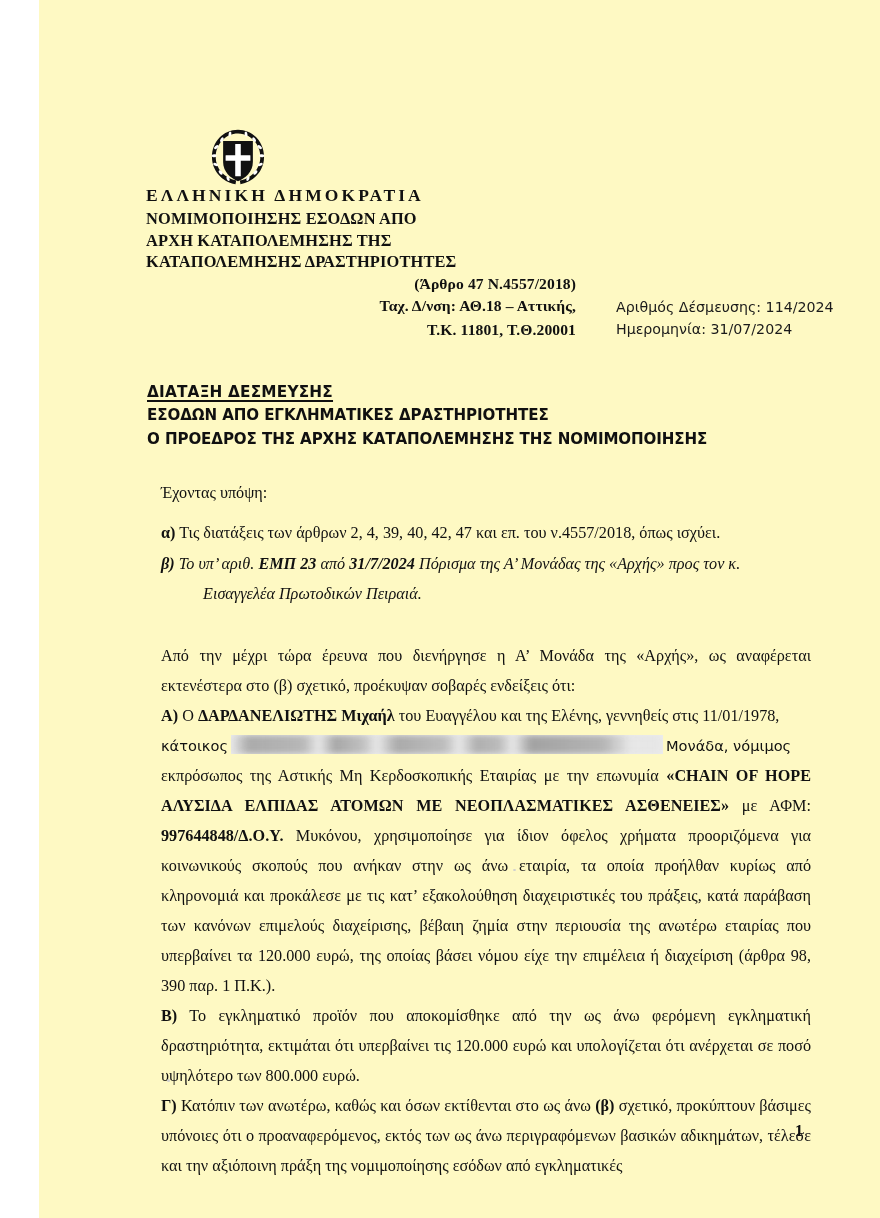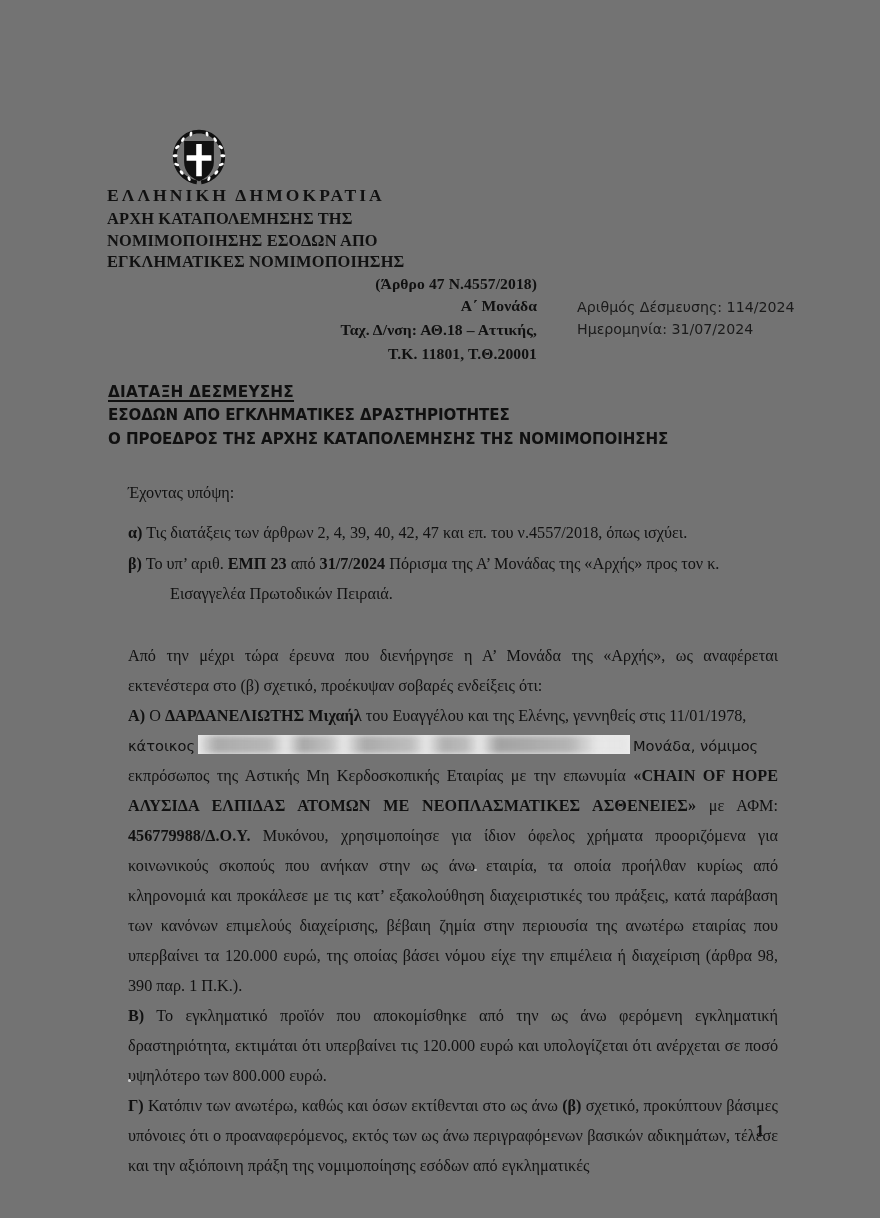--- a/index.html
+++ b/index.html
@@ -14,21 +14,22 @@
     position: relative;
     overflow: hidden;
     font-family: "Liberation Serif", serif;
     color: #0d0d0d;
     -webkit-font-smoothing: antialiased;
   }
 
   .page {
     position: absolute;
     inset: 0;
-    background: #737373;
+    background: #fef9c3;
+    margin-left: 39px;
   }
 
   
   .emblem-wrap {
     position: absolute;
     left: 168px;
     top: 126px;
     width: 62px;
     height: 62px;
   }
@@ -103,42 +104,42 @@
   }
   .title-sub {
     font-size: 15.1px;
     line-height: 24px;
     letter-spacing: -0.1px;
   }
 
   
   .body-col {
     position: absolute;
-    left: 128px;
+    left: 122px;
     top: 478px;
     width: 650px;
   }
   .p {
     font-family: "Liberation Serif", serif;
     font-size: 16.2px;
     line-height: 30px;
     color: #111;
     margin: 0;
   }
   .p.just { text-align: justify; text-align-last: left; }
   .p b, .p strong { font-weight: bold; }
 
   .lead { margin-bottom: 2px; }
 
   .enum {
     padding-left: 21px;
     text-indent: -21px;
     margin-top: 2px;
   }
-  .enum + .enum { margin-top: 1px; }
+  .enum + .enum { margin-top: 1px; font-style: italic; }
   .enum .cont { display: block; padding-left: 21px; text-indent: 0; }
 
   .gap-lg { height: 32px; }
   .gap-sm { height: 6px; }
 
   
   .redact-line {
     position: relative;
     font-family: "DejaVu Sans", sans-serif;
     font-size: 14.6px;
@@ -241,25 +242,24 @@
         <g fill="#fff">
           <rect x="45.5" y="29" width="9" height="52" rx="0.5"></rect>
           <rect x="30" y="47" width="40" height="9" rx="0.5"></rect>
         </g>
       </g>
     </svg>
   </div>
 
   <div class="letterhead">
     <div class="lh-line lh-spaced">ΕΛΛΗΝΙΚΗ ΔΗΜΟΚΡΑΤΙΑ</div>
+    <div class="lh-line lh-caps">ΝΟΜΙΜΟΠΟΙΗΣΗΣ ΕΣΟΔΩΝ ΑΠΟ</div>
     <div class="lh-line lh-caps">ΑΡΧΗ ΚΑΤΑΠΟΛΕΜΗΣΗΣ ΤΗΣ</div>
-    <div class="lh-line lh-caps">ΝΟΜΙΜΟΠΟΙΗΣΗΣ ΕΣΟΔΩΝ ΑΠΟ</div>
-    <div class="lh-line lh-caps">ΕΓΚΛΗΜΑΤΙΚΕΣ ΝΟΜΙΜΟΠΟΙΗΣΗΣ</div>
+    <div class="lh-line lh-caps">ΚΑΤΑΠΟΛΕΜΗΣΗΣ ΔΡΑΣΤΗΡΙΟΤΗΤΕΣ</div>
     <div class="lh-line lh-mixed tight">(Άρθρο 47 Ν.4557/2018)</div>
-    <div class="lh-line lh-mixed gap">Α΄ Μονάδα</div>
     <div class="lh-line lh-mixed gap">Ταχ. Δ/νση: ΑΘ.18 – Αττικής,</div>
     <div class="lh-line lh-mixed gap">Τ.Κ. 11801, Τ.Θ.20001</div>
   </div>
 
   <div class="meta">
     <div>Αριθμός Δέσμευσης: 114/2024</div>
     <div>Ημερομηνία: 31/07/2024</div>
   </div>
 
   <div class="titleblock">
@@ -297,21 +297,21 @@
       <span>Ο</span>
       <b>ΔΑΡΔΑΝΕΛΙΩΤΗΣ Μιχαήλ</b>
       <span>του Ευαγγέλου και της Ελένης, γεννηθείς στις 11/01/1978,</span>
     </p>
 
     <p class="p redact-line"><span>κάτοικος</span><span class="redaction"><span class="blurbar"></span><span class="blurhaze"></span></span><span>Μονάδα, νόμιμος</span></p>
 
     <p class="p just"><span>εκπρόσωπος της Αστικής Μη Κερδοσκοπικής Εταιρίας με την επωνυμία</span>
       <b>«CHAIN OF HOPE ΑΛΥΣΙΔΑ ΕΛΠΙΔΑΣ ΑΤΟΜΩΝ ΜΕ ΝΕΟΠΛΑΣΜΑΤΙΚΕΣ ΑΣΘΕΝΕΙΕΣ»</b>
       <span>με ΑΦΜ:</span>
-      <b>456779988/Δ.Ο.Υ.</b>
+      <b>997644848/Δ.Ο.Υ.</b>
       <span>Μυκόνου, χρησιμοποίησε για ίδιον όφελος χρήματα προοριζόμενα για κοινωνικούς σκοπούς που ανήκαν στην ως άνω εταιρία, τα οποία προήλθαν κυρίως από κληρονομιά και προκάλεσε με τις κατ’ εξακολούθηση διαχειριστικές του πράξεις, κατά παράβαση των κανόνων επιμελούς διαχείρισης,  βέβαιη ζημία στην περιουσία της ανωτέρω εταιρίας που υπερβαίνει τα 120.000 ευρώ, της οποίας βάσει νόμου είχε την επιμέλεια ή διαχείριση (άρθρα 98, 390 παρ. 1 Π.Κ.).</span>
     </p>
 
     <p class="p just"><b>Β)</b>
       <span>Το εγκληματικό προϊόν που αποκομίσθηκε από την ως άνω φερόμενη εγκληματική δραστηριότητα, εκτιμάται ότι υπερβαίνει τις 120.000 ευρώ και υπολογίζεται ότι ανέρχεται σε ποσό υψηλότερο των 800.000 ευρώ.</span>
     </p>
 
     <p class="p just"><b>Γ)</b>
       <span>Κατόπιν των ανωτέρω, καθώς και όσων εκτίθενται στο ως άνω</span>
       <b>(β)</b>

